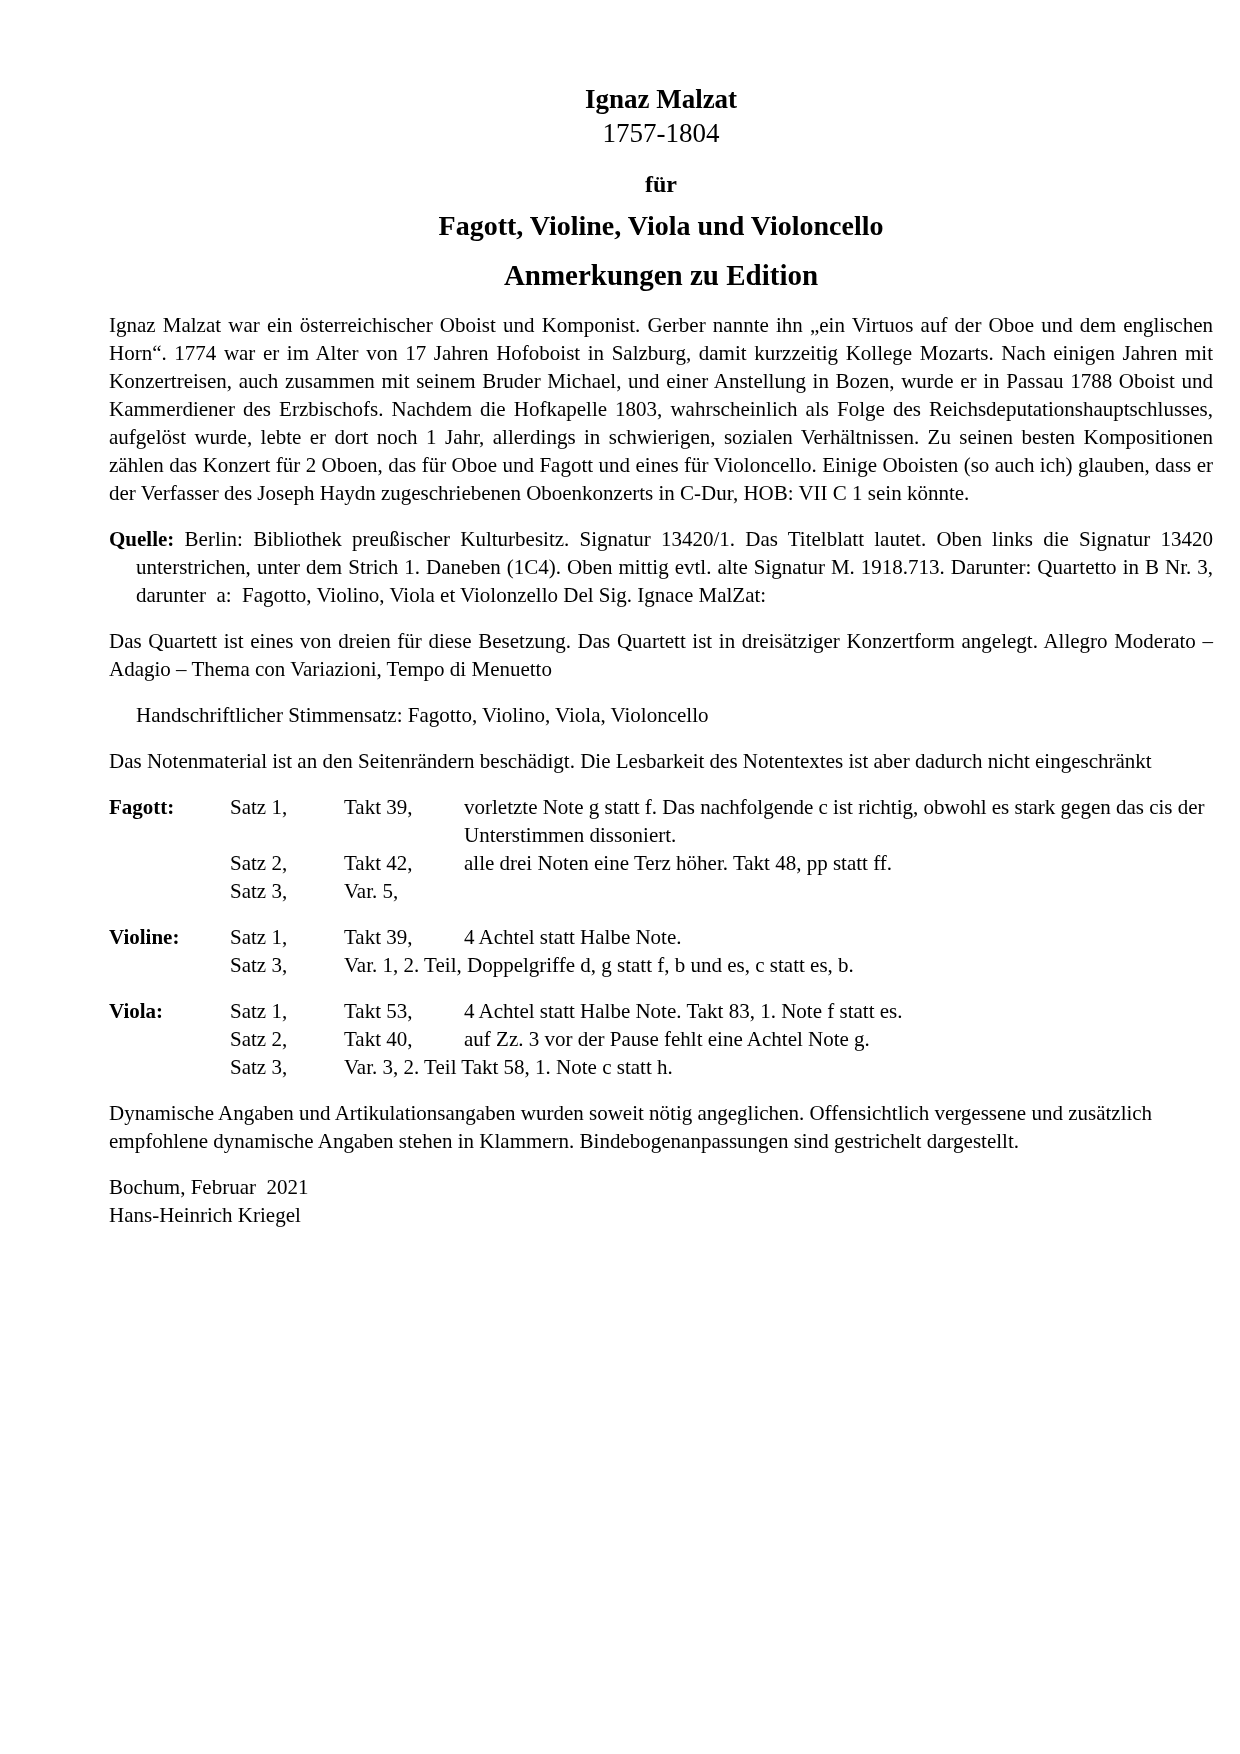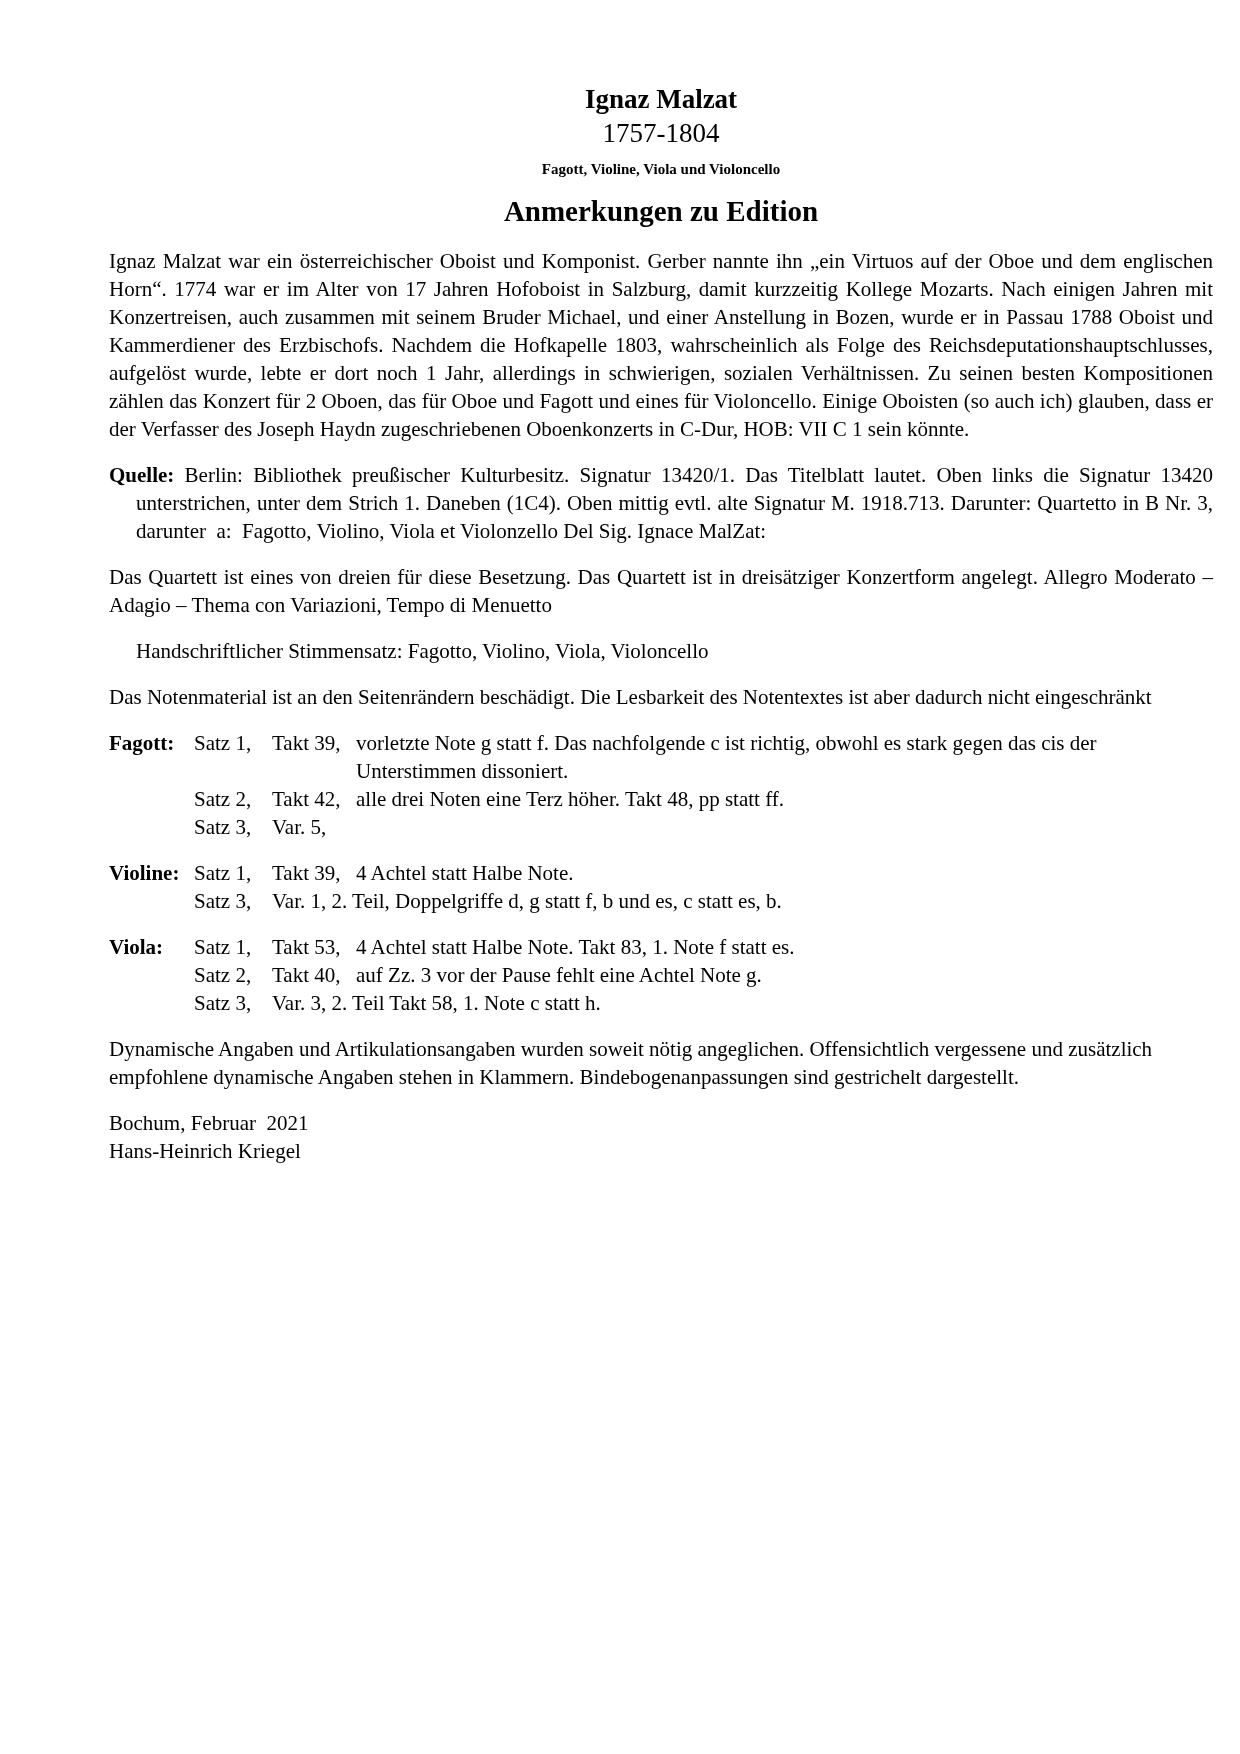--- a/index.html
+++ b/index.html
@@ -36,21 +36,21 @@
     font-size: 37px;
     font-weight: bold;
     margin-top: 18px;
   }
   .fuer {
     font-size: 24px;
     font-weight: bold;
     margin-top: 20px;
   }
   .instrumentation {
-    font-size: 15px;
+    font-size: 28px;
     font-weight: bold;
     margin-top: 10px;
   }
   .section-heading {
     font-size: 29px;
     font-weight: bold;
     margin-top: 16px;
   }
   
   .doc-body {
@@ -69,35 +69,37 @@
   }
   .indented { margin-left: 27px; }
   .lead { font-weight: bold; }
   
   .errata-block { margin-top: 18px; }
   .errata-row {
     display: grid;
     grid-template-columns: 85px 78px 84px 1fr;
     line-height: 28px;
     white-space: pre-wrap;
+    gap: 36px;
   }
   .col-instrument { font-weight: bold; }
   .col-text { grid-column: 4 / 5; }
   .col-text.merged { grid-column: 3 / 5; }
   .sig { margin-top: 18px; }
   .sig-name { margin-top: 0; }
 </style>
 </head>
 <body>
 
 <div class="page">
 
   <header class="doc-header">
     <div class="composer">Ignaz Malzat</div>
     <div class="dates">1757-1804</div>
+    <div class="fuer">für</div>
     <div class="instrumentation">Fagott, Violine, Viola und Violoncello</div>
     <div class="section-heading">Anmerkungen zu Edition</div>
   </header>
 
   <main class="doc-body">
 
     <p class="para justify">Ignaz Malzat war ein österreichischer Oboist und Komponist. Gerber nannte ihn „ein Virtuos auf der Oboe und dem englischen Horn“. 1774 war er im Alter von 17 Jahren Hofoboist in Salzburg, damit kurzzeitig Kollege Mozarts. Nach einigen Jahren mit Konzertreisen, auch zusammen mit seinem Bruder Michael, und einer Anstellung in Bozen, wurde er in Passau 1788 Oboist und Kammerdiener des Erzbischofs. Nachdem die Hofkapelle 1803, wahrscheinlich als Folge des Reichsdeputationshauptschlusses, aufgelöst wurde, lebte er dort noch 1 Jahr, allerdings in schwierigen, sozialen Verhältnissen. Zu seinen besten Kompositionen zählen das Konzert für 2 Oboen, das für Oboe und Fagott und eines für Violoncello. Einige Oboisten (so auch ich) glauben, dass er der Verfasser des Joseph Haydn zugeschriebenen Oboenkonzerts in C-Dur, HOB: VII C 1 sein könnte.</p>
 
     <p class="para justify hanging"><span class="lead">Quelle:</span><span> Berlin: Bibliothek preußischer Kulturbesitz. Signatur 13420/1. Das Titelblatt lautet. Oben links die Signatur 13420 unterstrichen, unter dem Strich 1. Daneben (1C4). Oben mittig evtl. alte Signatur M. 1918.713. Darunter: Quartetto in B Nr. 3, darunter  a:  Fagotto, Violino, Viola et Violonzello Del Sig. Ignace MalZat:</span></p>
 

